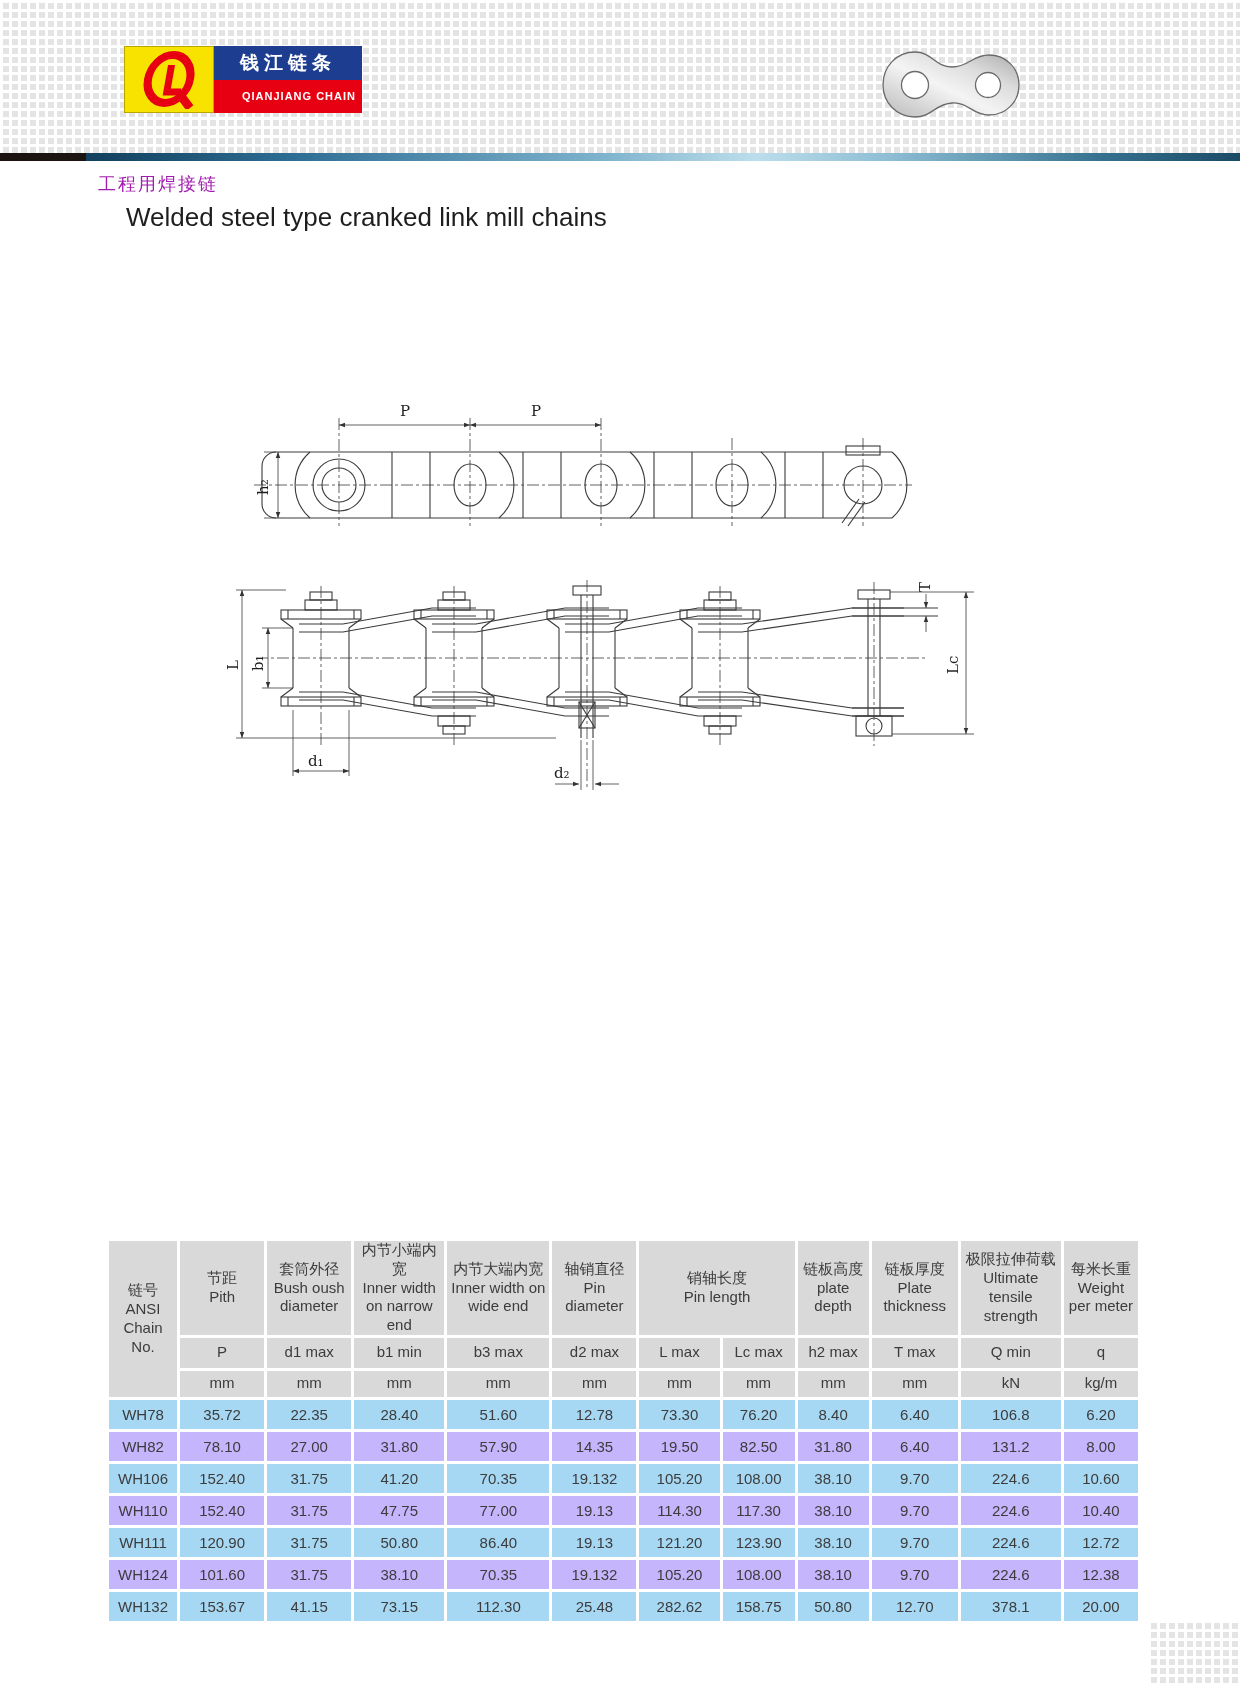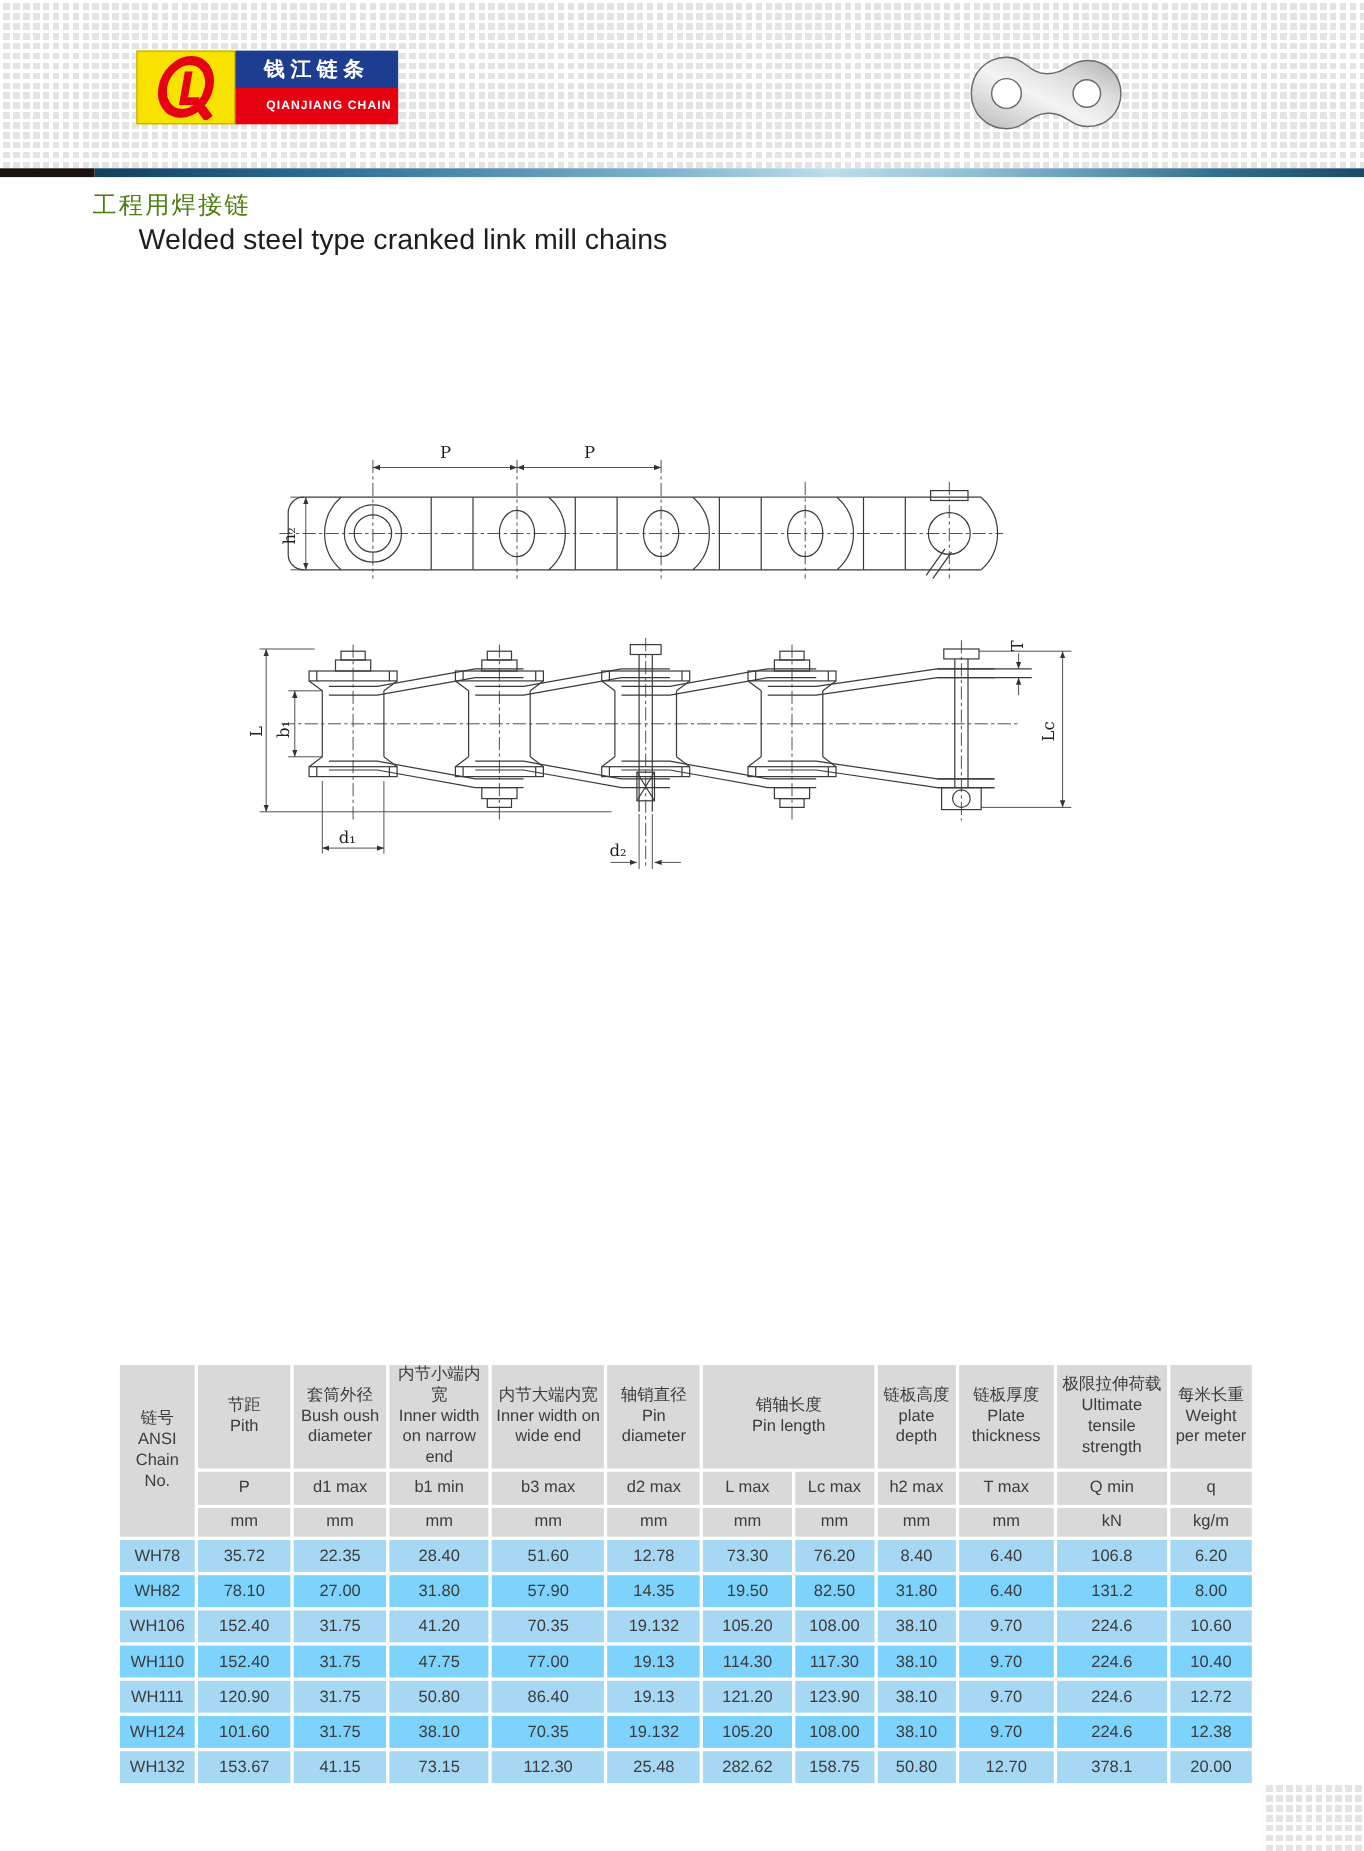--- a/index.html
+++ b/index.html
@@ -18,42 +18,42 @@
   
   .logo{position:absolute;left:92px;top:46px;display:flex;margin-left:32px;}
   .logo-mark{width:88px;height:65px;background:#f8e300;border:1px solid #b9a700;
     display:flex;align-items:center;justify-content:center;}
   .logo-text{width:148px;height:67px;display:flex;flex-direction:column;}
   .logo-cn{flex:1;background:#1d3d91;color:#ffffff;display:flex;align-items:center;justify-content:center;
     font-size:19px;font-weight:bold;letter-spacing:5px;}
   .logo-en{flex:1;background:#e60012;color:#ffffff;display:flex;align-items:center;justify-content:center;
     font-size:11px;font-weight:bold;letter-spacing:1px;padding-left:22px;}
   
-  .title-cn{position:absolute;left:84px;top:172px;font-size:22px;color:#4d7c0f;letter-spacing:2px;}
+  .title-cn{position:absolute;left:98px;top:172px;font-size:18px;color:#a21caf;letter-spacing:2px;}
   .title-en{position:absolute;left:96px;top:202px;font-size:26px;color:#1e1e1e;margin-left:30px;}
   
   .drw{position:absolute;}
   .drw svg{display:block;}
   .dline{stroke:#3a3a3a;stroke-width:1.1;fill:none;}
   .tline{stroke:#3a3a3a;stroke-width:0.8;fill:none;}
   .cline{stroke:#3a3a3a;stroke-width:0.8;fill:none;stroke-dasharray:12 3 3 3;}
   .dimt{font-family:"DejaVu Serif",serif;font-size:15px;fill:#1e1e1e;}
   
   .spec{position:absolute;left:106px;top:1238px;}
   table.spec-table{border-collapse:separate;border-spacing:3px;table-layout:fixed;width:1035px;
     font-size:15px;color:#3c3c3c;}
   .spec-table td{text-align:center;vertical-align:middle;padding:0 1px;overflow:hidden;}
   .spec-table thead td{background:#d9d9d9;line-height:1.25;}
   .h-main td{height:92px;}
   .h-sym td{height:30px;}
   .h-unit td{height:26px;margin-left:16px;}
   .corner{white-space:pre-line;line-height:1.35;}
   .spec-table tbody td{height:29px;}
   tr.row-a td{background:#a6d8f3;}
-  tr.row-b td{background:#7dd3fc;margin-left:12px;}
+  tr.row-b td{background:#c4b5fd;margin-left:12px;}
 </style>
 </head>
 <body>
 
 <div class="page">
 
   <div class="band-top dots"></div>
   <div class="bar-black"></div>
   <div class="bar-blue"></div>
 

